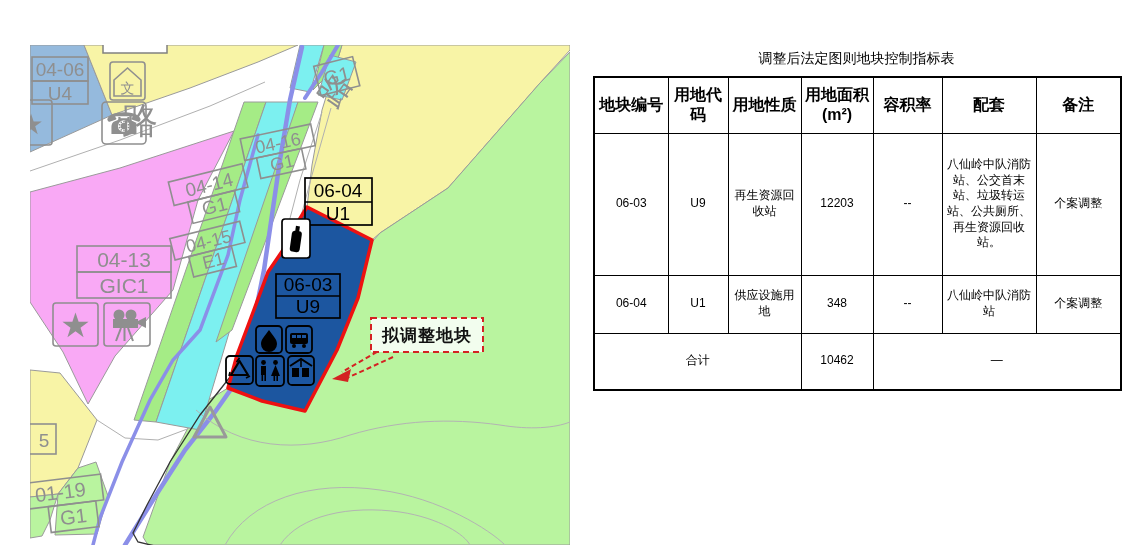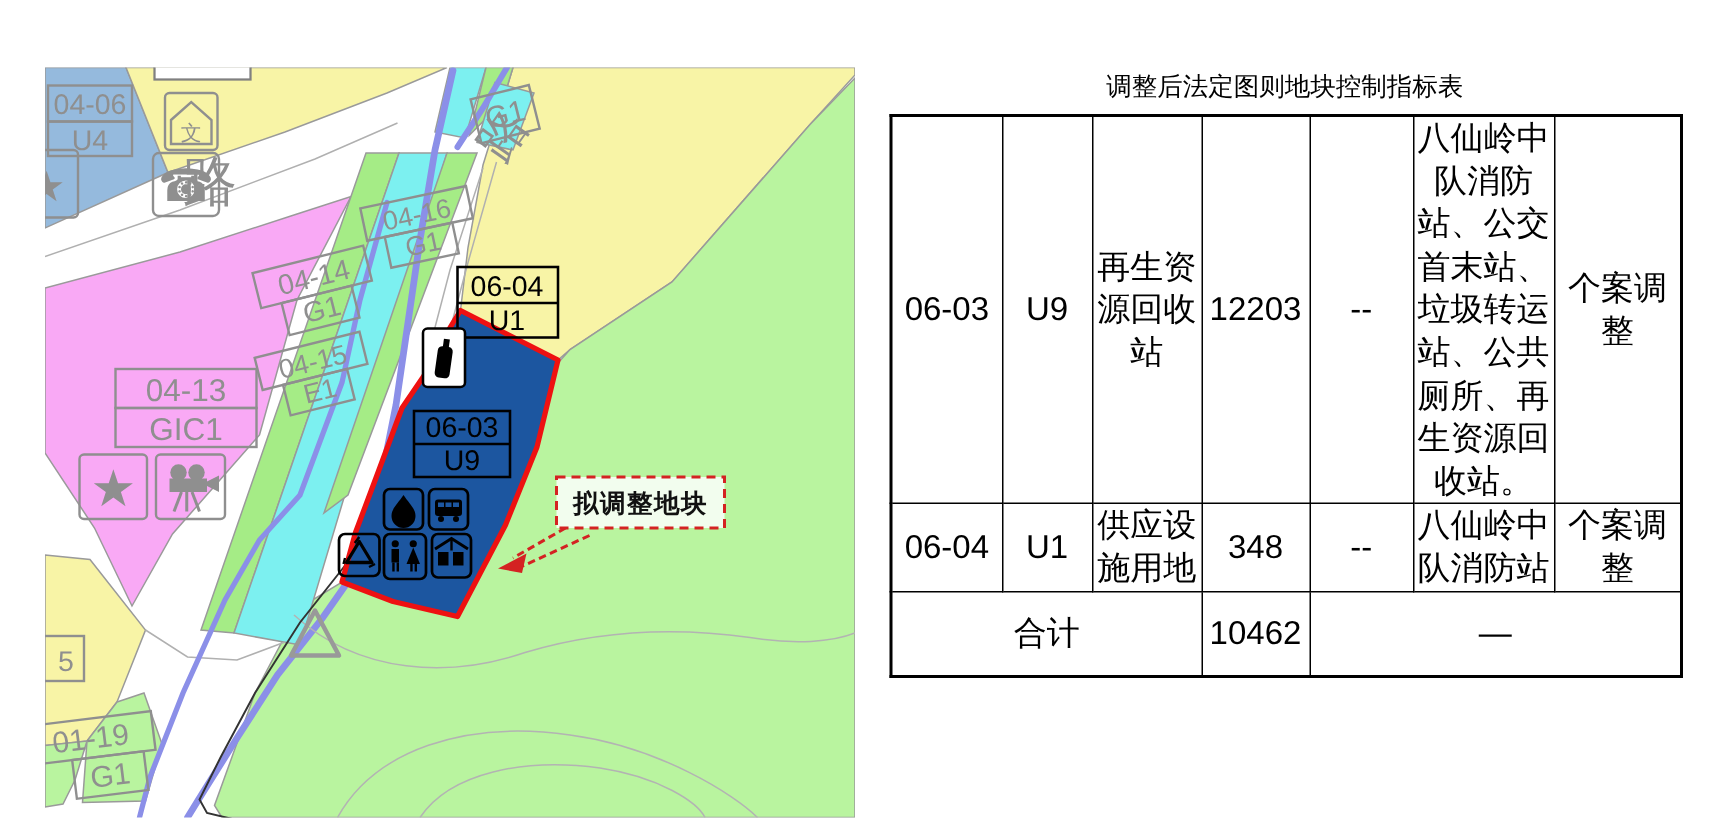--- a/index.html
+++ b/index.html
@@ -22,28 +22,28 @@
   .plot{stroke:#ee1111;stroke-width:3.5;stroke-linejoin:round;}
   .glbl{fill:#8f8f8f;}
   .gbox{fill:none;stroke:#8f8f8f;stroke-width:1.6;}
   .kbox{fill:none;stroke:#000;stroke-width:1.7;}
   .ktxt{fill:#000;}
   .icon-k{stroke:#000;stroke-width:1.8;fill:none;}
   .ann-box{fill:rgba(255,255,255,0.82);stroke:#d42222;stroke-width:2;}
   .ann-arrow{stroke:#d42222;stroke-width:2;fill:none;}
   
   .table-wrap{position:absolute;left:593px;top:46px;width:527px;}
-  .tbl-title{width:100%;text-align:center;font-size:17px;color:#000;
+  .tbl-title{width:100%;text-align:center;font-size:14px;color:#000;
              height:24px;line-height:24px;margin-bottom:6px;}
   table.ctable{border-collapse:collapse;table-layout:fixed;width:527px;
                border:2px solid #000;}
   .ctable th,.ctable td{border:1.5px solid #000;text-align:center;
      vertical-align:middle;padding:0 1px;color:#000;overflow:hidden;}
   .ctable th{font-size:16px;font-weight:bold;line-height:1.25;}
-  .ctable td{font-size:22px;line-height:1.3;}
+  .ctable td{font-size:12px;line-height:1.3;}
 </style>
 </head>
 <body>
 
 <div class="map-wrap">
 <svg width="540" height="500" viewBox="30 45 540 500">
 
   <polygon class="zone z-blue" points="30,45 84,45 112,115 30,152"></polygon>
   <polygon class="zone z-yellow" points="84,45 298,45 258,62 190,88 112,115"></polygon>
   <polygon class="zone z-yellow" points="342,45 570,45 570,50 540,83 448,188 380,233 372,240 307,207 312,165 322,110 335,68"></polygon>
@@ -230,20 +230,29 @@
     <colgroup>
       <col style="width:74px">
         <col style="width:60px">
         <col style="width:73px">
       <col style="width:72px">
         <col style="width:69px">
         <col style="width:94px">
       <col style="width:85px">
     </colgroup>
     <tbody>
+        <tr style="height:56px">
+      <th>地块编号</th>
+      <th>用地代码</th>
+      <th>用地性质</th>
+      <th>用地面积(m²)</th>
+      <th>容积率</th>
+      <th>配套</th>
+      <th>备注</th>
+    </tr>
     <tr style="height:142px">
       <td>06-03</td>
       <td>U9</td>
       <td>再生资源回收站</td>
       <td>12203</td>
       <td>--</td>
       <td>八仙岭中队消防站、公交首末站、垃圾转运站、公共厕所、再生资源回收站。</td>
       <td>个案调整</td>
     </tr>
     <tr style="height:58px">

